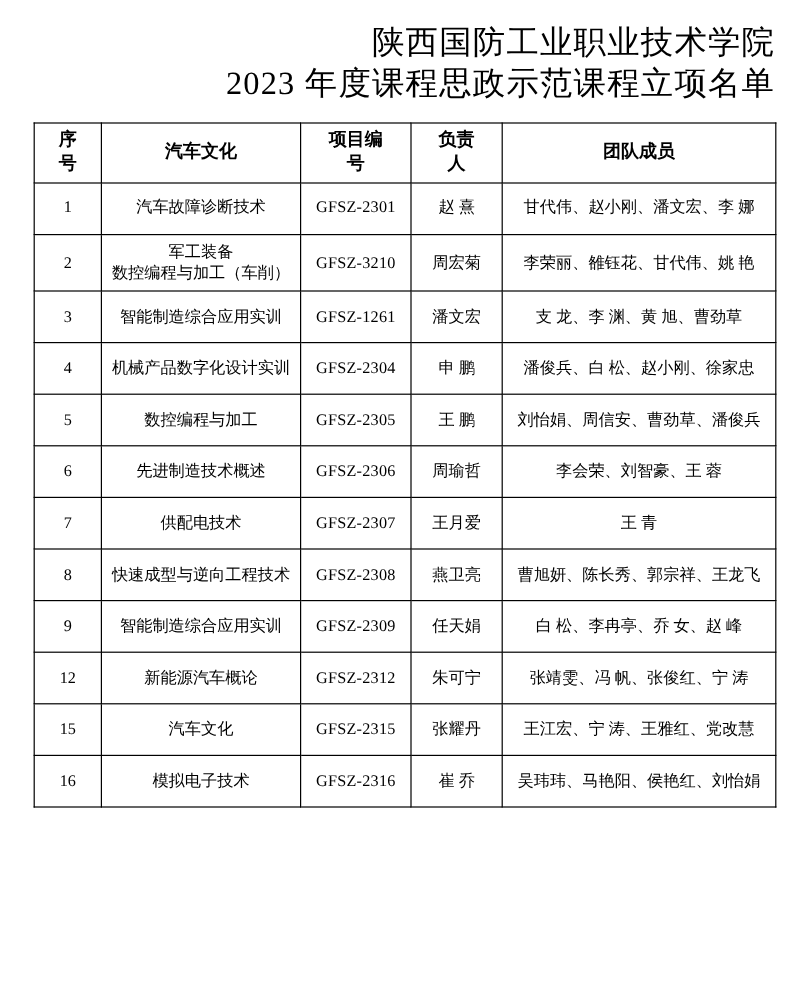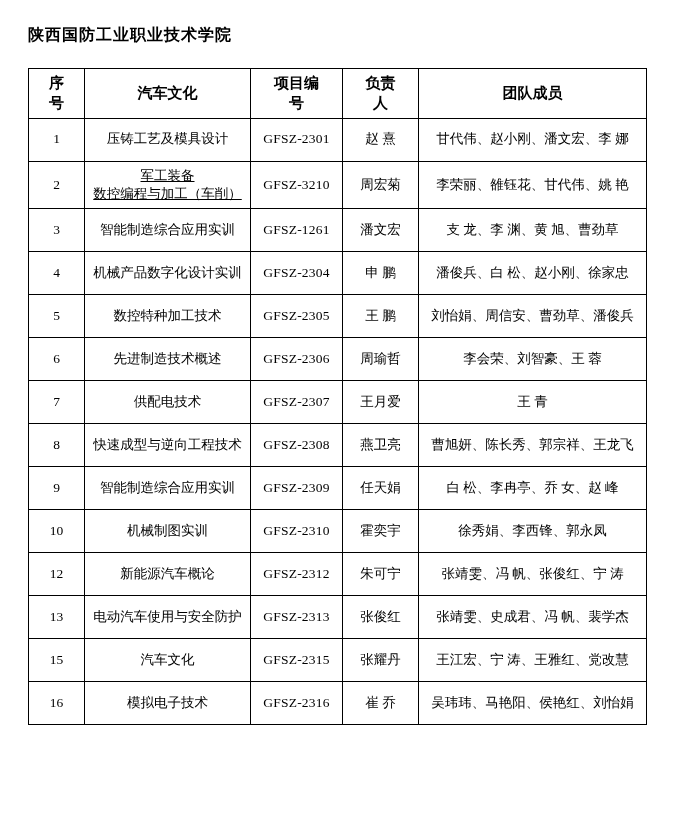--- a/index.html
+++ b/index.html
@@ -13,23 +13,23 @@
     font-family: "Liberation Serif", "DejaVu Serif", serif;
     color: #000000;
     overflow: hidden;
   }
   .page {
     width: 674px;
     box-sizing: border-box;
     padding: 18px 28px 0 28px;
   }
   .doc-title {
-    text-align: left;
-    font-weight: bold;
-    font-size: 16px;
+    text-align: right;
+    font-weight: normal;
+    font-size: 27px;
     line-height: 34px;
     letter-spacing: 1px;
   }
   .doc-title .line2 {
     display: block;
   }
   table.listing {
     border-collapse: collapse;
     width: 618px;
     margin: 16px auto 0 auto;
@@ -53,29 +53,30 @@
   table.listing tbody td {
     height: 32px;
   }
   col.c-idx { width: 56px; }
   col.c-name { width: 166px; }
   col.c-code { width: 92px; }
   col.c-leader { width: 76px; }
   col.c-members { width: 228px; }
   .cell-name { font-size: 13.5px; }
   .cell-code { font-family: "Liberation Serif", "DejaVu Serif", serif; letter-spacing: 0.2px; }
-  .two-line { line-height: 1.25; text-decoration: underline; }
+  .two-line { line-height: 1.25; }
 </style>
 </head>
 <body>
 
 <div class="page">
 
   <div class="doc-title">
     <span>陕西国防工业职业技术学院</span>
+    <span class="line2">2023 年度课程思政示范课程立项名单</span>
   </div>
 
   <table class="listing">
     <colgroup>
       <col class="c-idx">
       <col class="c-name">
       <col class="c-code">
       <col class="c-leader">
       <col class="c-members">
     </colgroup>
@@ -84,21 +85,21 @@
         <th>序号</th>
         <th>汽车文化</th>
         <th>项目编号</th>
         <th>负责人</th>
         <th>团队成员</th>
       </tr>
     </thead>
     <tbody>
         <tr>
           <td>1</td>
-          <td class="cell-name">压铸工艺及模具设计</td>
+          <td class="cell-name">汽车故障诊断技术</td>
           <td class="cell-code">GFSZ-2301</td>
           <td>赵 熹</td>
           <td>甘代伟、赵小刚、潘文宏、李 娜</td>
         </tr>
         <tr>
           <td>2</td>
           <td class="cell-name two-line">军工装备<br>数控编程与加工（车削）</td>
           <td class="cell-code">GFSZ-3210</td>
           <td>周宏菊</td>
           <td>李荣丽、雒钰花、甘代伟、姚 艳</td>
@@ -112,21 +113,21 @@
         </tr>
         <tr>
           <td>4</td>
           <td class="cell-name">机械产品数字化设计实训</td>
           <td class="cell-code">GFSZ-2304</td>
           <td>申 鹏</td>
           <td>潘俊兵、白 松、赵小刚、徐家忠</td>
         </tr>
         <tr>
           <td>5</td>
-          <td class="cell-name">数控特种加工技术</td>
+          <td class="cell-name">数控编程与加工</td>
           <td class="cell-code">GFSZ-2305</td>
           <td>王 鹏</td>
           <td>刘怡娟、周信安、曹劲草、潘俊兵</td>
         </tr>
         <tr>
           <td>6</td>
           <td class="cell-name">先进制造技术概述</td>
           <td class="cell-code">GFSZ-2306</td>
           <td>周瑜哲</td>
           <td>李会荣、刘智豪、王 蓉</td>
@@ -146,39 +147,25 @@
           <td>曹旭妍、陈长秀、郭宗祥、王龙飞</td>
         </tr>
         <tr>
           <td>9</td>
           <td class="cell-name">智能制造综合应用实训</td>
           <td class="cell-code">GFSZ-2309</td>
           <td>任天娟</td>
           <td>白 松、李冉亭、乔 女、赵 峰</td>
         </tr>
         <tr>
-          <td>10</td>
-          <td class="cell-name">机械制图实训</td>
-          <td class="cell-code">GFSZ-2310</td>
-          <td>霍奕宇</td>
-          <td>徐秀娟、李西锋、郭永凤</td>
-        </tr>
-        <tr>
           <td>12</td>
           <td class="cell-name">新能源汽车概论</td>
           <td class="cell-code">GFSZ-2312</td>
           <td>朱可宁</td>
           <td>张靖雯、冯 帆、张俊红、宁 涛</td>
-        </tr>
-        <tr>
-          <td>13</td>
-          <td class="cell-name">电动汽车使用与安全防护</td>
-          <td class="cell-code">GFSZ-2313</td>
-          <td>张俊红</td>
-          <td>张靖雯、史成君、冯 帆、裴学杰</td>
         </tr>
         <tr>
           <td>15</td>
           <td class="cell-name">汽车文化</td>
           <td class="cell-code">GFSZ-2315</td>
           <td>张耀丹</td>
           <td>王江宏、宁 涛、王雅红、党改慧</td>
         </tr>
         <tr>
           <td>16</td>

